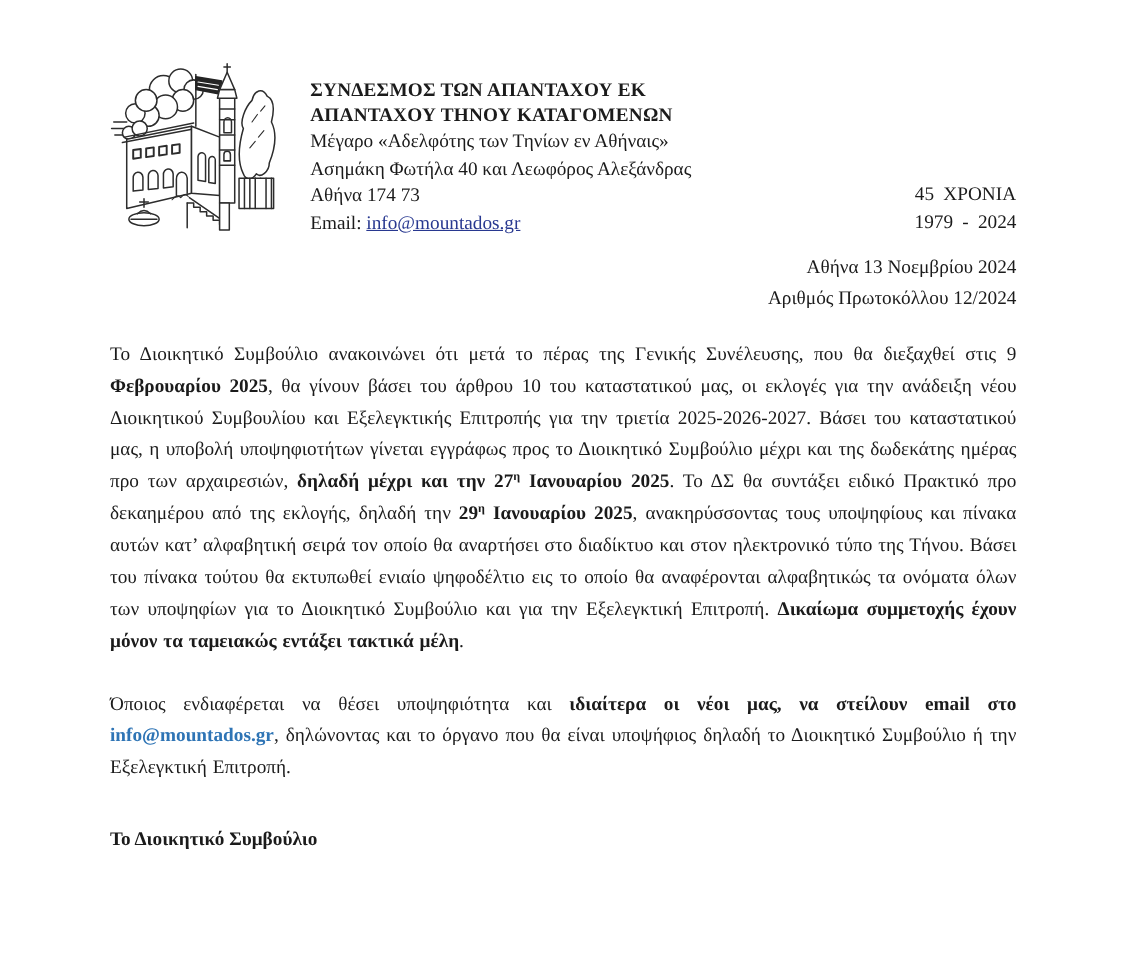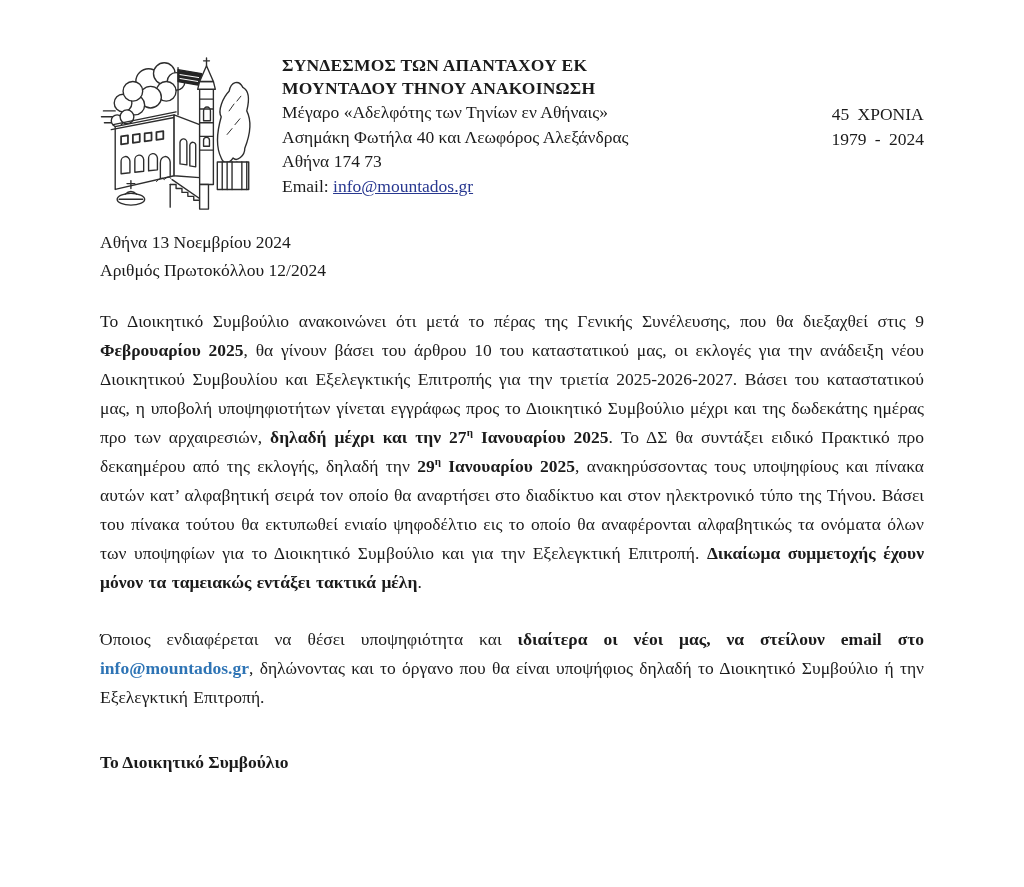--- a/index.html
+++ b/index.html
@@ -9,35 +9,35 @@
     height: 887px;
     box-sizing: border-box;
     background: #ffffff;
     color: #1b1b1b;
     font-family: "Liberation Serif", "DejaVu Serif", serif;
     padding: 50px 100px 0 100px;
     overflow: hidden;
   }
 
   
-  .letterhead { display: flex; align-items: flex-start; }
+  .letterhead { display: flex; align-items: flex-end; }
   .logo { width: 160px; height: 162px; flex: none; margin-top: 2px; }
   .logo svg { width: 100%; height: 100%; }
   .org-block { margin-left: 22px; padding-top: 4px; }
   .org-name { font-weight: bold; font-size: 17.5px; line-height: 23px; letter-spacing: 0.2px; }
   .addr { font-size: 17.5px; line-height: 24.5px; }
   .addr a { color: #283890; text-decoration: underline; cursor: pointer; }
   .anniversary {
     margin-left: auto; text-align: center; font-weight: normal;
     font-size: 17.5px; line-height: 25px; padding-top: 52px; word-spacing: 4px;
     flex: none;
   }
 
   
-  .date-block { text-align: left; font-size: 17.5px; line-height: 28px; margin-top: 14px; }
+  .date-block { text-align: right; font-size: 17.5px; line-height: 28px; margin-top: 14px; }
 
   
   .doc-title {
     text-align: center; font-weight: bold; font-size: 18px;
     margin: 30px 0 0 0; letter-spacing: 0.2px;
   }
 
   
   .body-p {
     font-size: 17.5px; line-height: 29px; text-align: justify;
@@ -123,21 +123,21 @@
 
         <ellipse cx="30" cy="150" rx="14" ry="6" fill="#ffffff"></ellipse>
         <path d="M18 150 H42"></path>
         <path d="M24 145 Q30 139 36 145"></path>
         <path d="M30 139 V131 M26 134 H34"></path>
       </svg>
     </div>
 
     <div class="org-block">
       <div class="org-name">ΣΥΝΔΕΣΜΟΣ ΤΩΝ ΑΠΑΝΤΑΧΟΥ ΕΚ</div>
-      <div class="org-name">ΜΟΥΝΤΑΔΟΥ ΤΗΝΟΥ ΑΝΑΚΟΙΝΩΣΗ</div>
+      <div class="org-name">ΑΠΑΝΤΑΧΟΥ ΤΗΝΟΥ ΚΑΤΑΓΟΜΕΝΩΝ</div>
       <div class="addr">Μέγαρο «Αδελφότης των Τηνίων εν Αθήναις»</div>
       <div class="addr">Ασημάκη Φωτήλα 40 και Λεωφόρος Αλεξάνδρας</div>
       <div class="addr">Αθήνα 174 73</div>
       <div class="addr"><span>Email: </span><a>info@mountados.gr</a></div>
     </div>
 
     <div class="anniversary">
       <div>45 ΧΡΟΝΙΑ</div>
       <div>1979 - 2024</div>
     </div>

